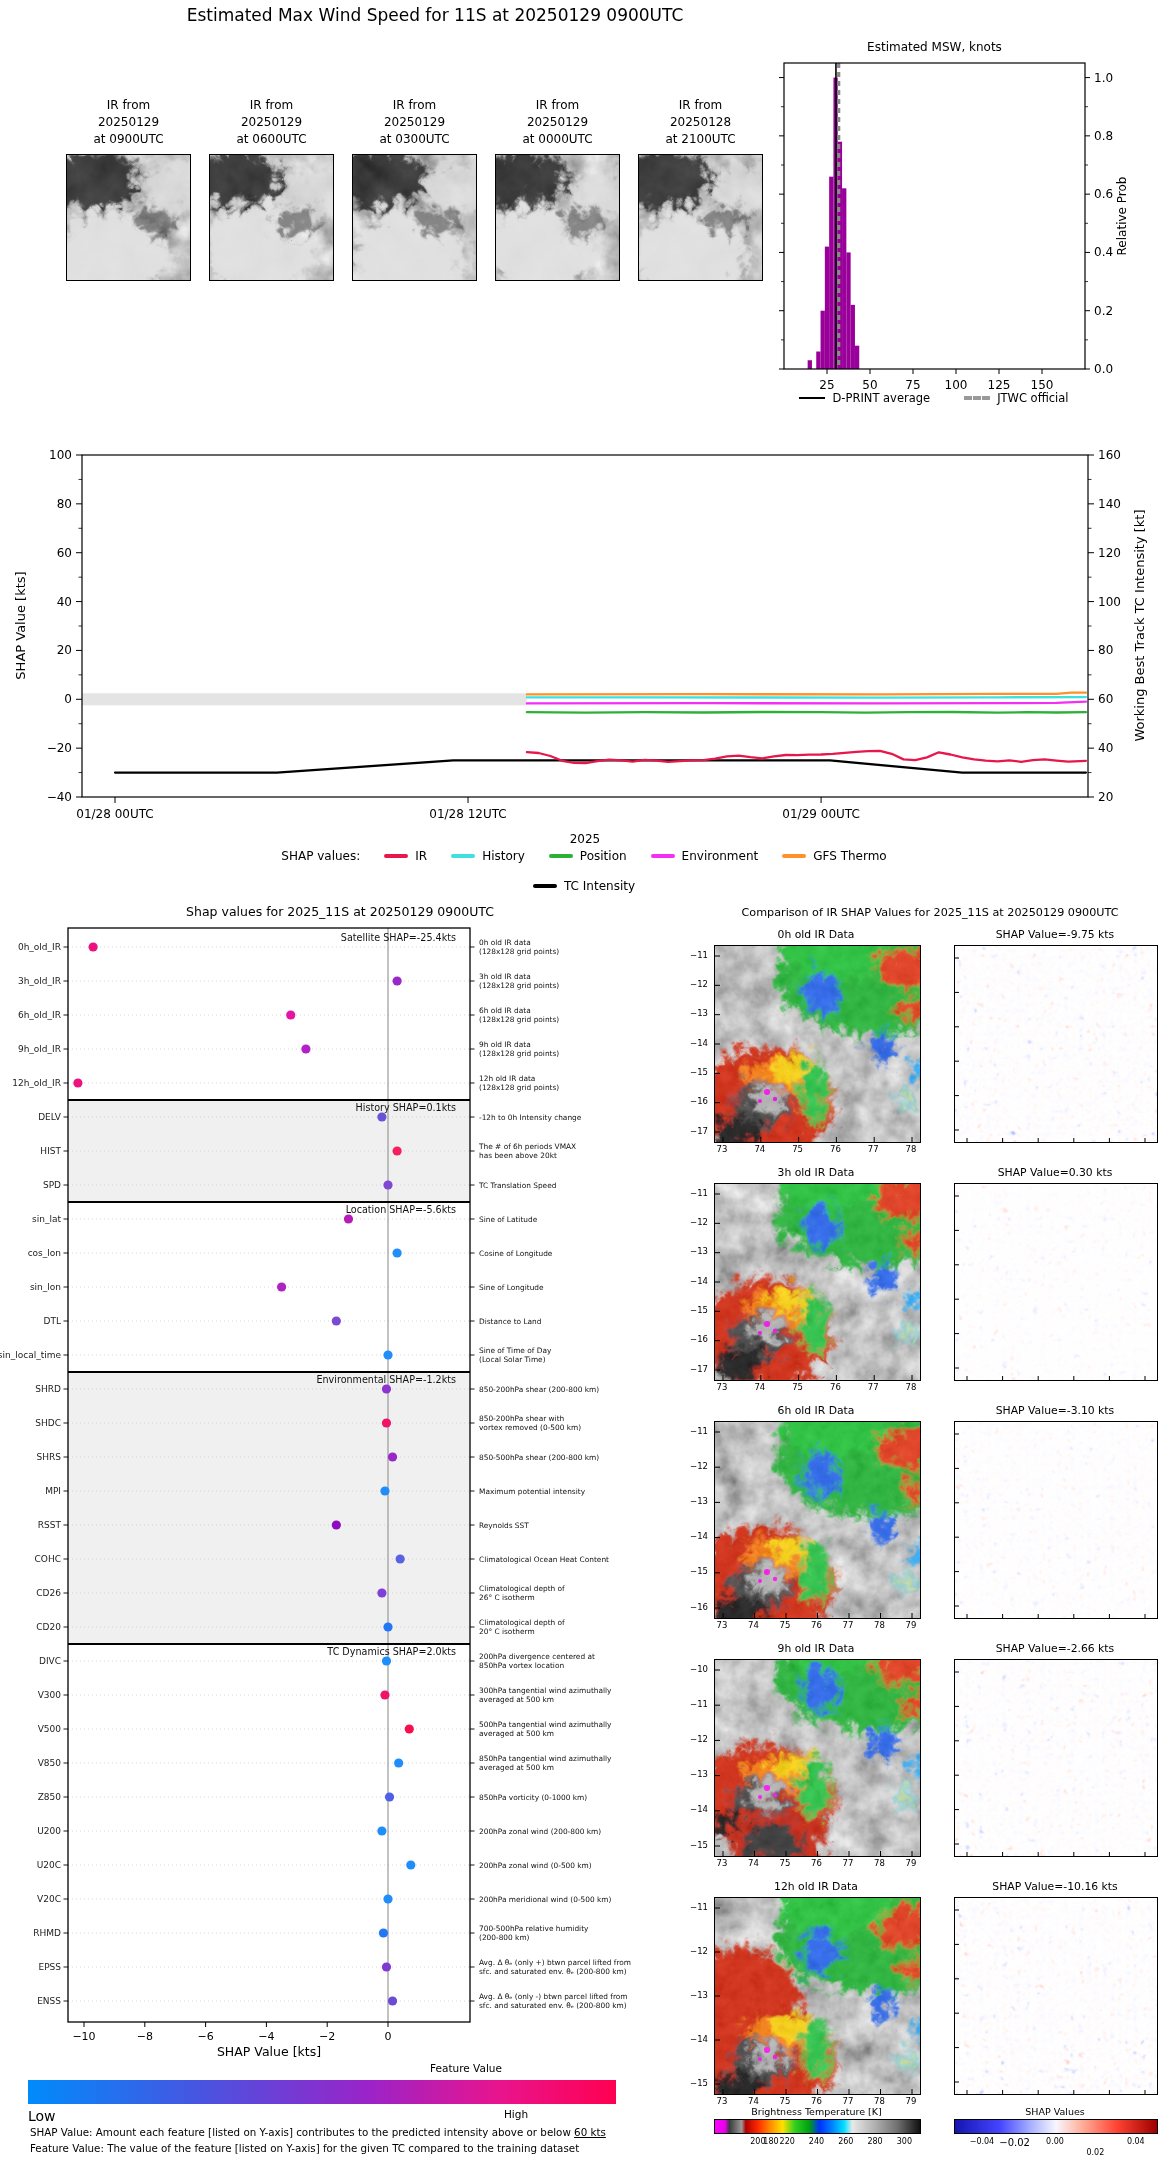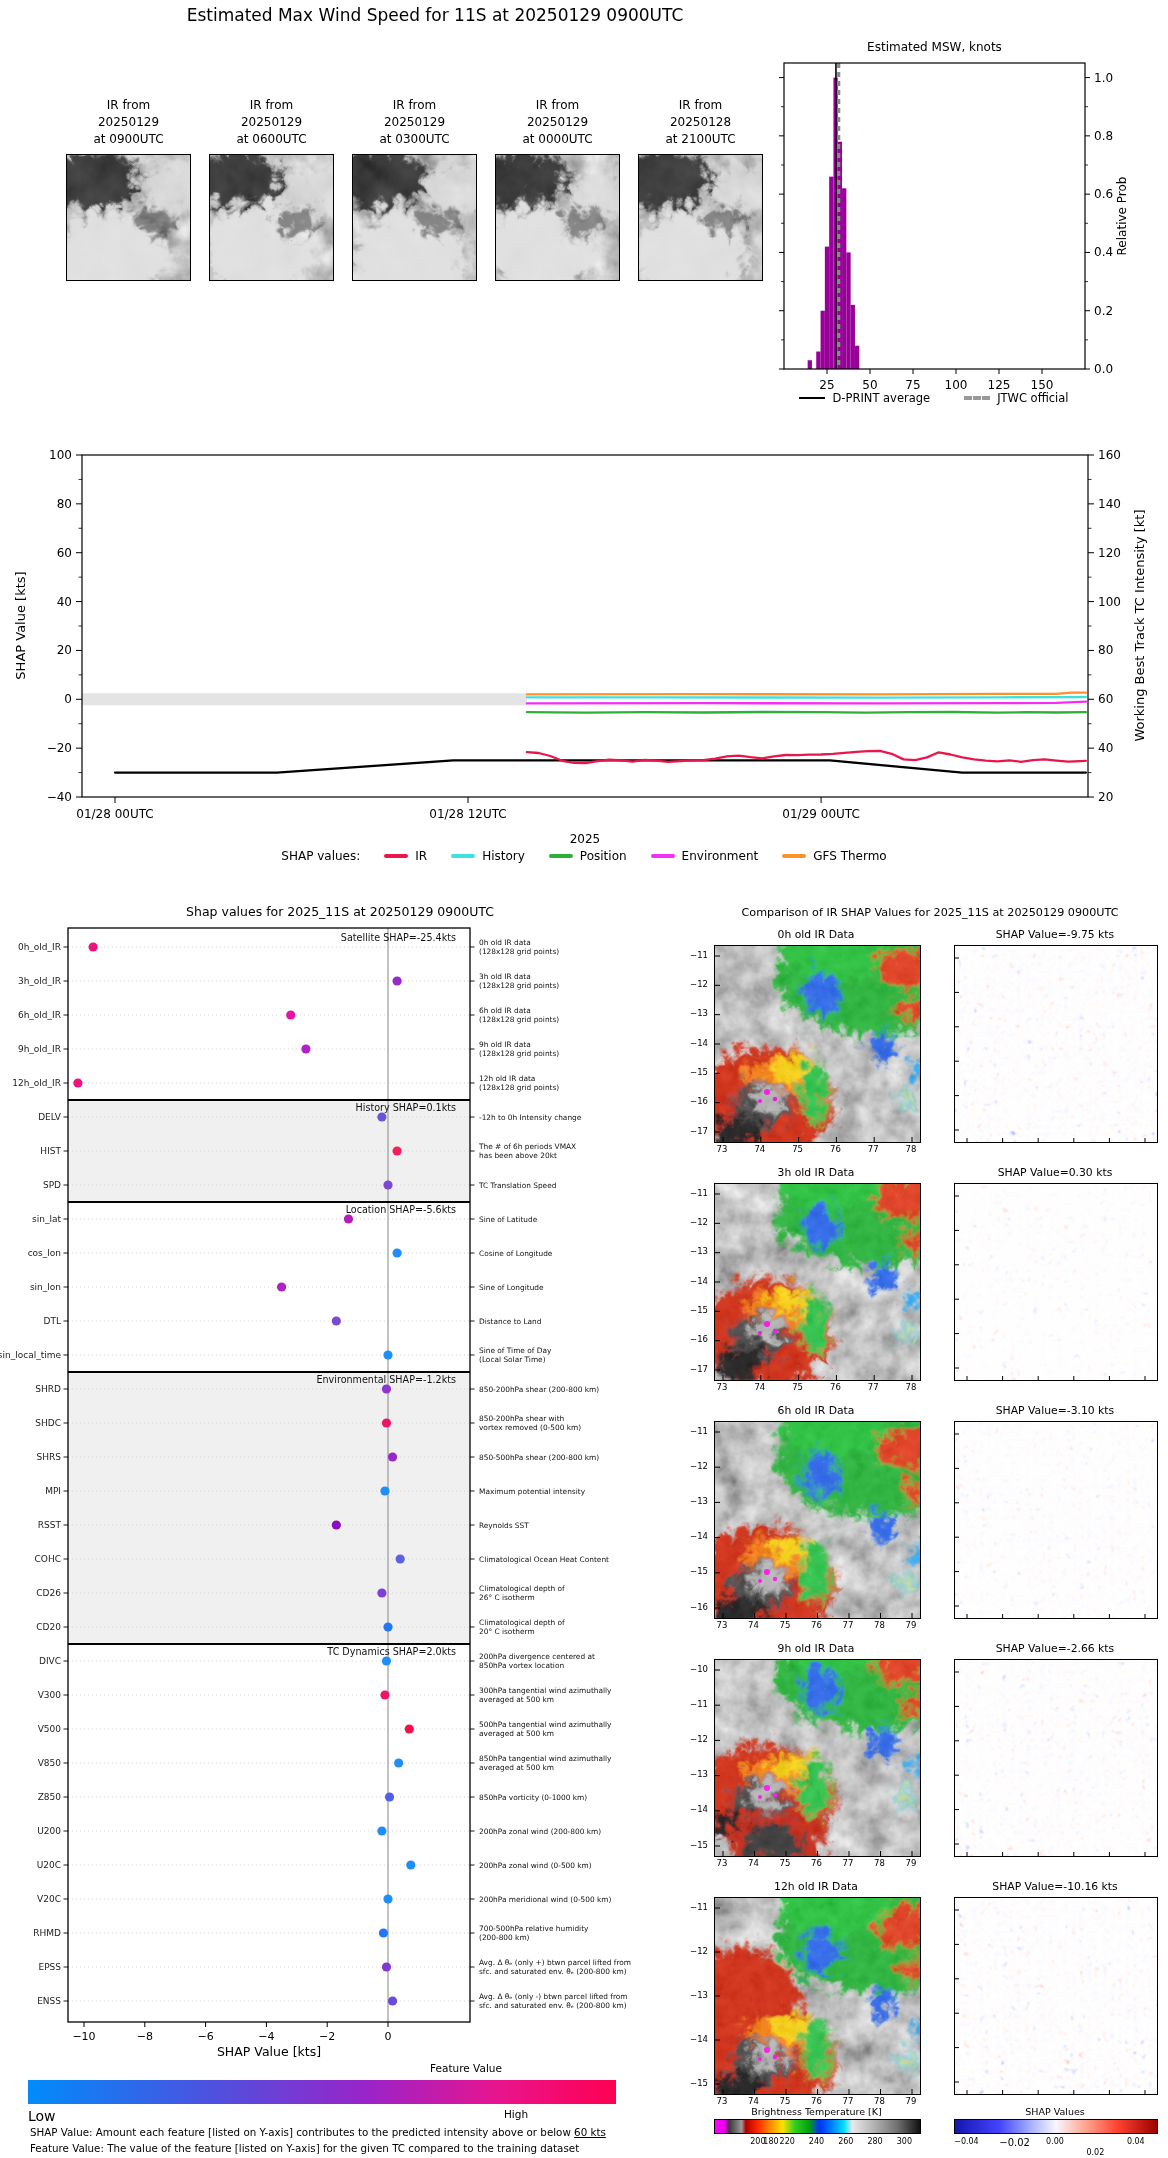--- a/index.html
+++ b/index.html
@@ -307,20 +307,26 @@
         <div style="width: 24px; height: 3.5px; background: rgb(43, 177, 54); border-radius: 2px;"></div>
         <div>Position</div>
       </div>
       <div class="leg-item">
         <div style="width: 24px; height: 3.5px; background: rgb(245, 46, 245); border-radius: 2px;"></div>
         <div>Environment</div>
       </div>
       <div class="leg-item">
         <div style="width: 24px; height: 3.5px; background: rgb(255, 145, 41); border-radius: 2px;"></div>
         <div>GFS Thermo</div>
+      </div>
+    </div>
+  <div id="tsLegend2" class="abs legend-row" style="left:84px;top:879px;width:1000px;gap:24px;font-size:12px">
+      <div class="leg-item">
+        <div style="width: 24px; height: 3.5px; background: rgb(0, 0, 0); border-radius: 2px;"></div>
+        <div>TC Intensity</div>
       </div>
     </div>
 
   <div class="abs ctr" style="left:90px;top:904px;width:500px;font-size:12.5px">Shap values for 2025_11S at 20250129 0900UTC</div>
   <svg id="dotSvg" class="abs" style="left:0;top:900px" width="700" height="1150">
       <rect x="68" y="200" width="402" height="102" fill="#f0f0f0"></rect>
       <rect x="68" y="472" width="402" height="272" fill="#f0f0f0"></rect>
       <line x1="68" y1="47" x2="470" y2="47" stroke="#cccccc" stroke-width="0.8" stroke-dasharray="1,3"></line>
       <line x1="68" y1="81" x2="470" y2="81" stroke="#cccccc" stroke-width="0.8" stroke-dasharray="1,3"></line>
       <line x1="68" y1="115" x2="470" y2="115" stroke="#cccccc" stroke-width="0.8" stroke-dasharray="1,3"></line>
@@ -1136,19 +1142,19 @@
       <div style="position: absolute; left: 773.214px; top: 2137px; width: 28px; font-size: 8px; text-align: center;">220</div>
       <div style="position: absolute; left: 802.5px; top: 2137px; width: 28px; font-size: 8px; text-align: center;">240</div>
       <div style="position: absolute; left: 831.786px; top: 2137px; width: 28px; font-size: 8px; text-align: center;">260</div>
       <div style="position: absolute; left: 861.071px; top: 2137px; width: 28px; font-size: 8px; text-align: center;">280</div>
       <div style="position: absolute; left: 890.357px; top: 2137px; width: 28px; font-size: 8px; text-align: center;">300</div>
     </div>
 
   <div class="abs ctr" style="left:954px;top:2106px;width:202px;font-size:9.5px">SHAP Values</div>
   <div class="abs" style="left:954px;top:2119px;width:202px;height:13px;border:1px solid #000;background:linear-gradient(90deg,#1515b0 0%,#4444ff 22%,#aab4ff 38%,#f8f6ff 50%,#ffb4a0 62%,#ff4433 80%,#9e0000 100%)"></div>
   <div id="shapTicks">
-      <div style="position: absolute; left: 954.2px; top: 2137px; width: 40px; font-size: 8px; text-align: left;">−0.04</div>
+      <div style="position: absolute; left: 954.2px; top: 2137px; width: 40px; font-size: 8px; text-align: right;">−0.04</div>
       <div style="position: absolute; left: 994.6px; top: 2137px; width: 40px; font-size: 10px; text-align: center;">−0.02</div>
       <div style="position: absolute; left: 1035px; top: 2137px; width: 40px; font-size: 8px; text-align: center;">0.00</div>
       <div style="position: absolute; left: 1075.4px; top: 2137px; width: 40px; font-size: 8px; text-align: center; margin-top: 11px;">0.02</div>
       <div style="position: absolute; left: 1115.8px; top: 2137px; width: 40px; font-size: 8px; text-align: center;">0.04</div>
     </div>
 </div>
 
 </body></html>

